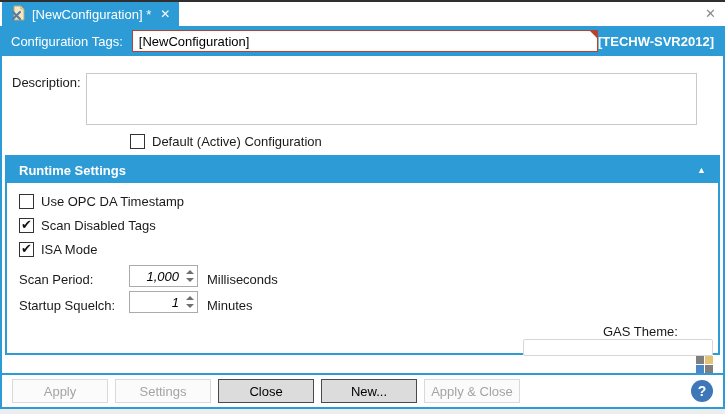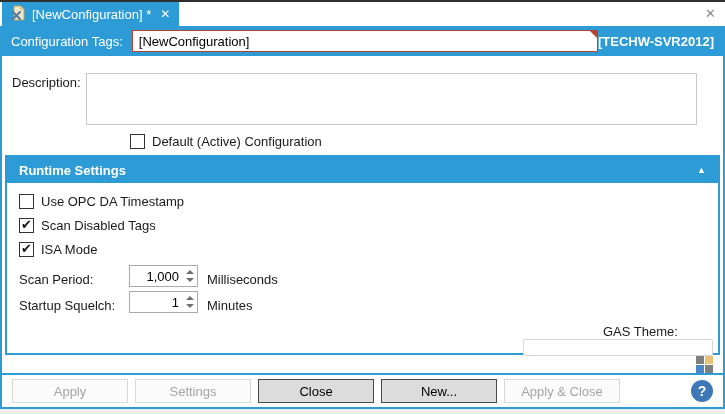--- a/index.html
+++ b/index.html
@@ -67,21 +67,21 @@
   .runtime-box { margin: 5px 3px 0 3px; border: 2px solid #2d9bd6; flex: none; background: #ffffff; }
   .runtime-title {
     height: 26px; background: #2d9bd6; color: #ffffff; font-weight: bold;
     display: flex; align-items: center; padding: 0 12px; gap: 16px;
   }
   .collapse-arrow { margin-left: auto; font-size: 9px; cursor: pointer; }
   .runtime-body { padding: 6px 5px 7px 12px; }
   .runtime-body .chk-row { height: 24px; }
   .num-row { display: flex; align-items: flex-end; height: 22px; margin-top: 4px; }
   .num-row > label { width: 110px; flex: none; }
-  .spinner { position: relative; width: 69px; height: 22px; border: 1px solid #ababab; background: #ffffff; flex: none; }
+  .spinner { position: relative; width: 69px; height: 22px; border: 1px solid #ababab; background: #ffffff; flex: none; font-style: italic; }
   .spinner input {
     width: 100%; height: 100%; border: none; outline: none; font: inherit;
     text-align: right; padding-right: 18px; background: transparent;
   }
   .spin-btns { position: absolute; right: 3px; top: 0; height: 100%; display: flex; flex-direction: column; justify-content: center; gap: 4px; }
   .spin-up { width: 0; height: 0; border-left: 4px solid transparent; border-right: 4px solid transparent; border-bottom: 4px solid #707070; cursor: pointer; }
   .spin-down { width: 0; height: 0; border-left: 4px solid transparent; border-right: 4px solid transparent; border-top: 4px solid #707070; cursor: pointer; }
   .unit { margin-left: 9px; }
   .gas-row { margin-top: 11px; flex-direction: column; }
   .gas-input { flex: 1; height: 21px; border: 1px solid #d5d5da; border-radius: 2px; font: inherit; padding: 0 6px; outline: none; }
@@ -90,21 +90,21 @@
   .theme-icon .sq2 { background: #e5c376; }
   .theme-icon .sq3 { background: #4c87c5; }
   .theme-icon .sq4 { background: #7f7f7f; }
 
   
   .footer {
     margin-top: auto; border-top: 2px solid #2d9bd6; height: 34px; flex: none;
     display: flex; align-items: center; padding-left: 10px; gap: 7px; position: relative; background: #ffffff;
   }
   .btn {
-    width: 116px; height: 24px; font: inherit; cursor: pointer;
+    width: 96px; height: 24px; font: inherit; cursor: pointer;
     background: #dcdcdc; border: 1px solid #4a4a4a; color: #000000;
   }
   .btn.btn-disabled { background: #fbfbfb; border: 1px solid #d9d9d9; color: #a4a4a4; cursor: default; }
   .help-btn {
     position: absolute; right: 10px; top: 5px; width: 22px; height: 22px; border-radius: 50%;
     background: #3d77b8; color: #ffffff; font-weight: bold; font-size: 14px;
     display: flex; align-items: center; justify-content: center; cursor: pointer;
   }
 
   .bottom-strip { height: 5px; background: #ededed; }

